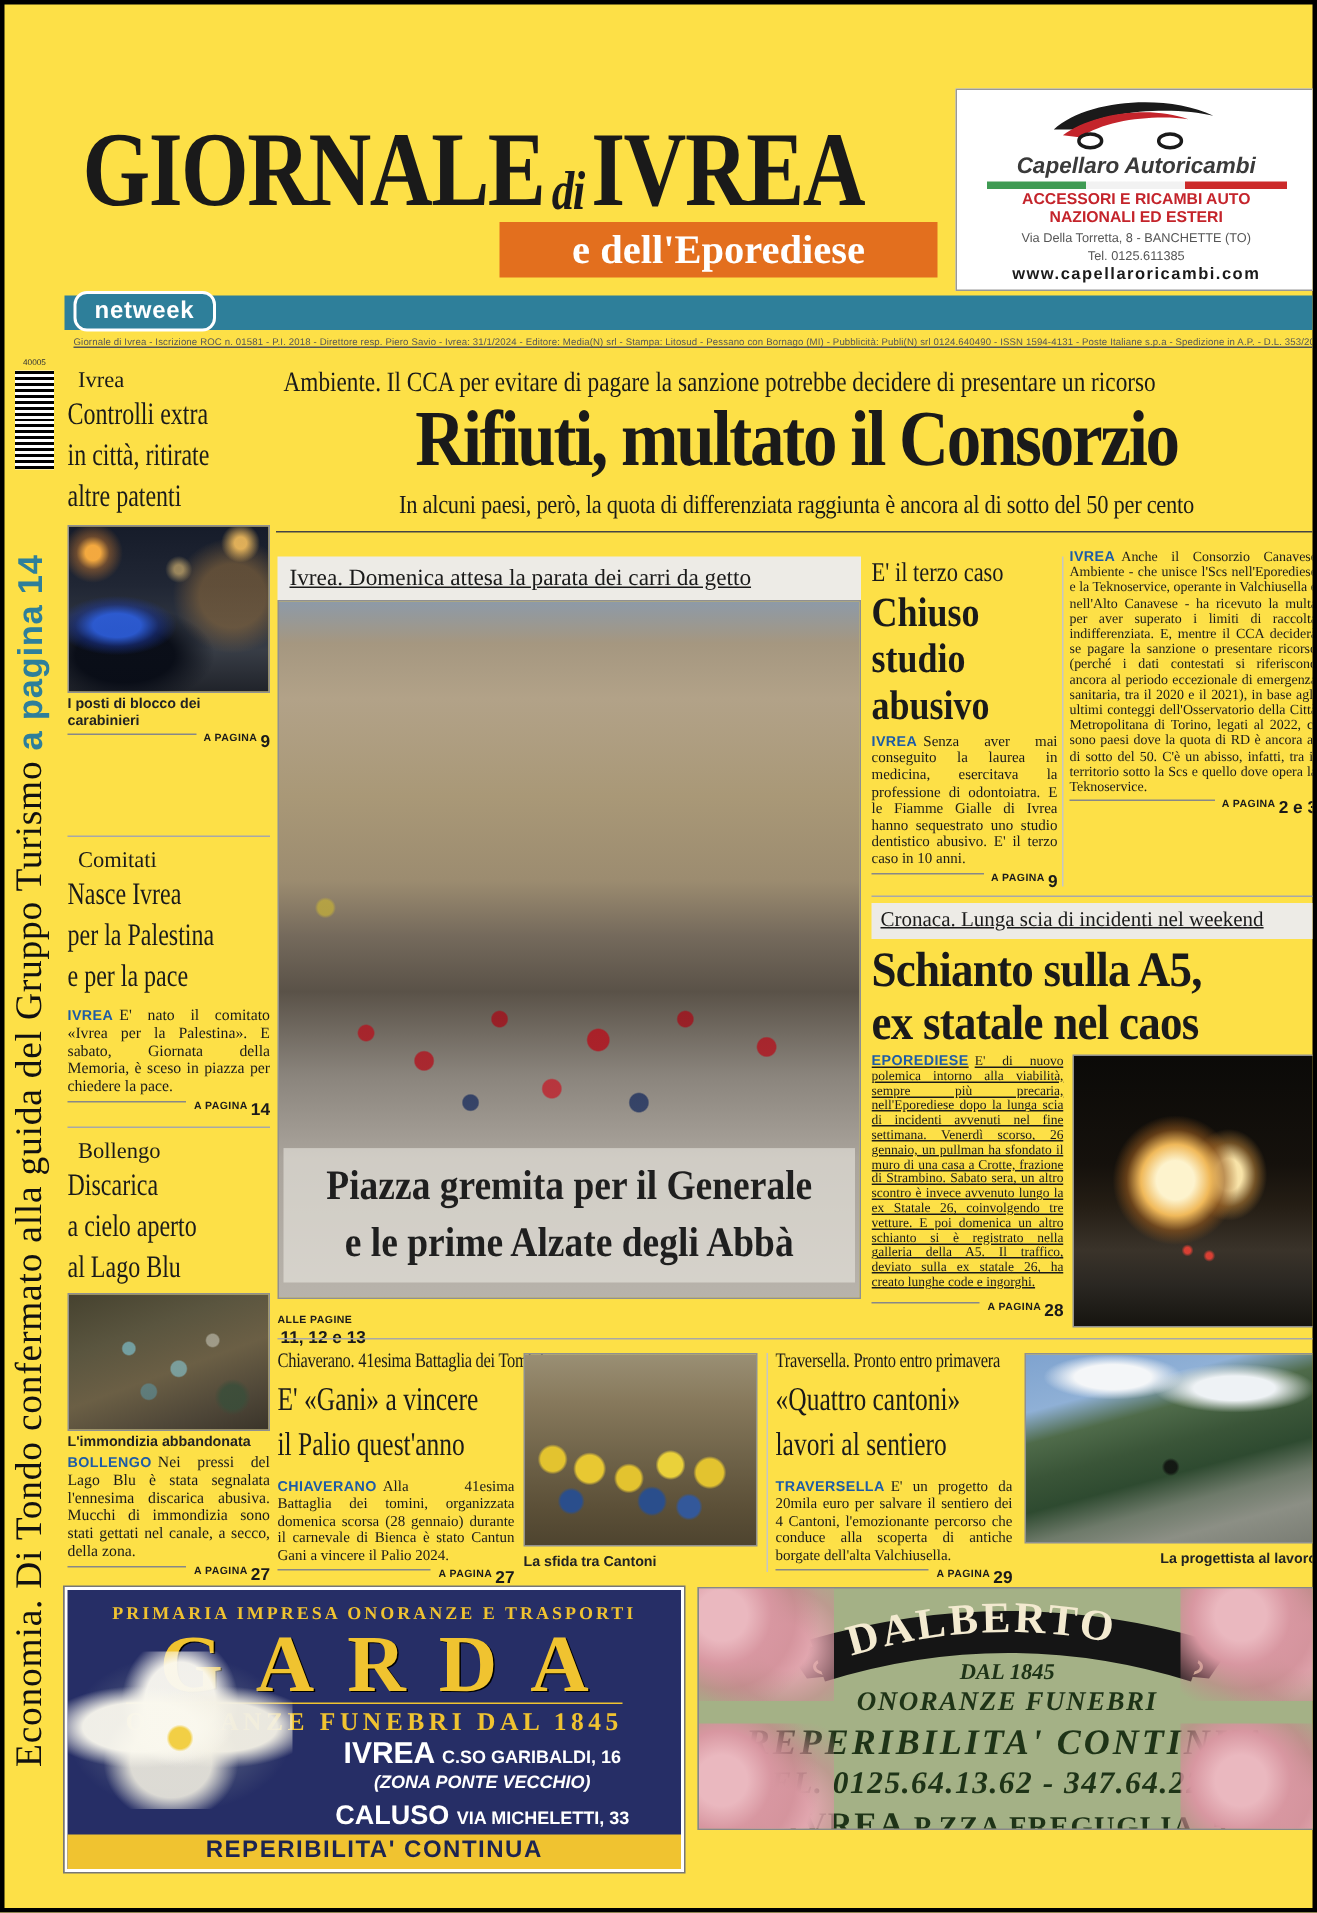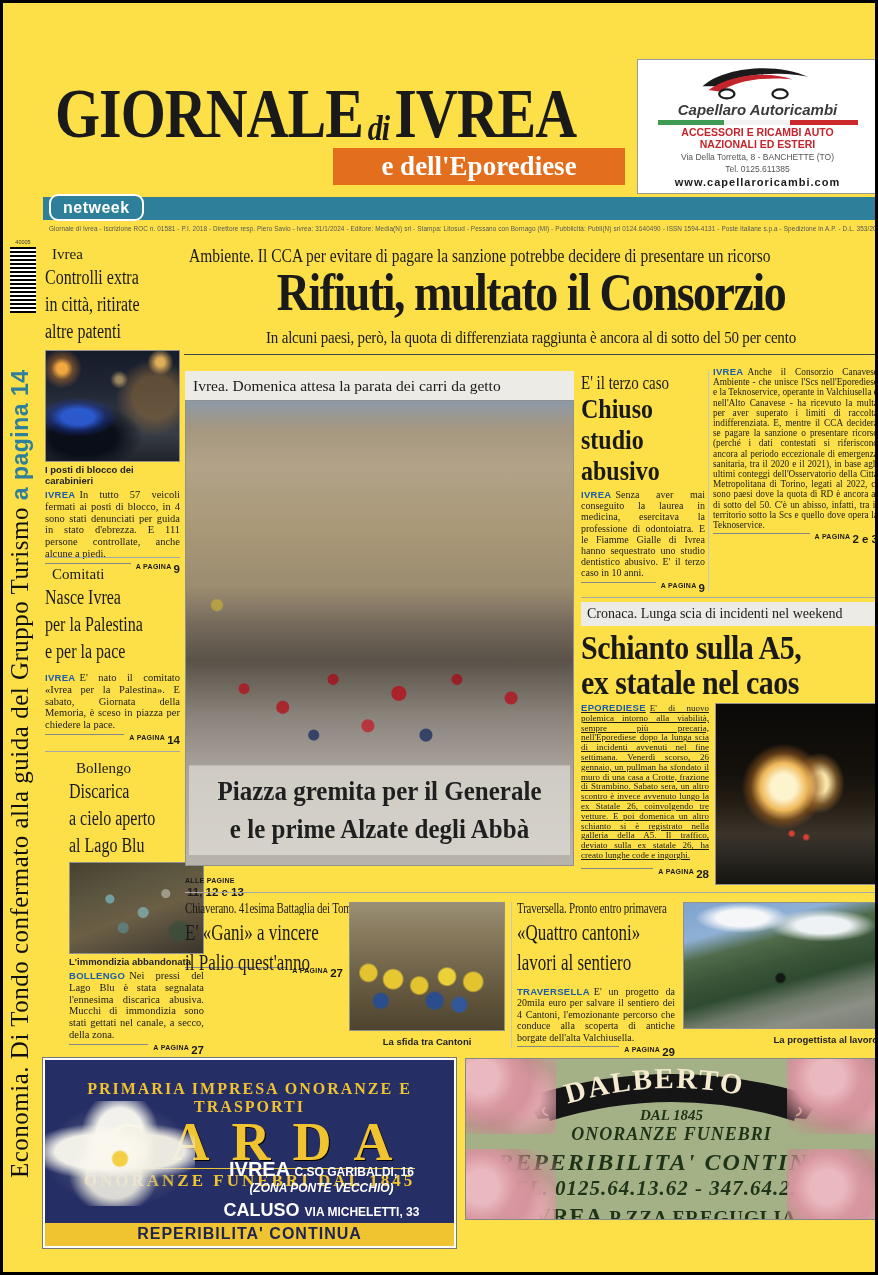--- a/index.html
+++ b/index.html
@@ -1,21 +1,21 @@
 <!DOCTYPE html>
 <html><head>
 <meta charset="utf-8">
 <style>
   html,body{margin:0;padding:0;background:#888;}
   #page{position:relative;width:878px;height:1275px;background:#fde047;border:3px solid #000;
         box-sizing:border-box;overflow:hidden;font-family:"Liberation Serif",serif;color:#1a1a1a;}
   .abs{position:absolute;}
   .sans{font-family:"Liberation Sans",sans-serif;}
   .jus{text-align:justify;}
-  .nw{white-space:nowrap;}
+  .nw{white-space:nowrap;text-decoration:underline;}
   
   #mast{left:52px;top:60px;width:575px;height:86px;display:flex;align-items:flex-end;
         font-weight:bold;letter-spacing:-1px;transform:scaleY(1.22);transform-origin:bottom left;}
   #mast .g1,#mast .g3{font-size:58px;line-height:1;}
   #mast .g2{font-size:30px;font-style:italic;line-height:1;margin:0 5px 2px 5px;text-transform:lowercase;}
   #orangebox{left:330px;top:145px;width:292px;height:37px;background:#e36f1e;color:#fff;
         display:flex;align-items:center;justify-content:center;font-size:27px;font-weight:bold;}
   
   #capad{left:634px;top:56px;width:241px;height:135px;border:1px solid #999;background:#fff;
         text-align:center;box-sizing:border-box;padding-top:2px;}
@@ -144,21 +144,21 @@
     linear-gradient(180deg,#9a8f74 0%,#87795c 25%,#6e6248 55%,#5c5038 80%,#4e442f 100%);}
   .ph-mountain{background:
     radial-gradient(ellipse 24% 12% at 30% 12%, #f4f6f8 0 55%, transparent 100%),
     radial-gradient(ellipse 28% 13% at 72% 18%, #eef2f5 0 50%, transparent 100%),
     radial-gradient(circle at 50% 60%, rgba(18,22,18,.95) 0 4px, transparent 6px),
     linear-gradient(165deg,#7fa3cf 0%,#8fb0d6 22%,#4f6b4a 34%,#3a5538 48%,#2e4a30 60%,
       #6e7a6a 72%,#8c8f85 84%,#7a7d74 100%);}
   
   #garda{left:40px;top:1055px;width:413px;height:190px;background:#262e66;border:2px solid #fff;
         outline:1px solid #777;box-sizing:border-box;text-align:center;color:#f0c330;}
-  #garda .tag{font-size:16px;font-weight:bold;letter-spacing:2px;margin-top:20px;}
+  #garda .tag{font-size:12px;font-weight:bold;letter-spacing:2px;margin-top:8px;}
   #garda .nm{font-size:54px;font-weight:bold;letter-spacing:22px;text-indent:22px;line-height:52px;
         text-shadow:1px 1px 0 #000;}
   #garda .sub{font-size:17px;font-weight:bold;letter-spacing:3px;border-top:1px solid #f0c330;
         display:inline-block;padding-top:2px;}
   #garda .loc{position:absolute;left:150px;right:6px;top:98px;color:#fff;
         font-family:"Liberation Sans",sans-serif;}
   #garda .c1{font-size:20px;font-weight:bold;}
   #garda .a1{font-size:12px;font-weight:bold;}
   #garda .n1{font-size:12px;font-weight:bold;font-style:italic;}
   #garda .c2{font-size:18px;font-weight:bold;margin-top:5px;}
@@ -232,21 +232,20 @@
 
   <div class="abs lart" style="top:242px;">
     <div class="lbl">Ivrea</div>
     <div class="lhl">
       <div>Controlli extra</div>
       <div>in città, ritirate</div>
       <div>altre patenti</div>
     </div>
     <div class="photo ph-police" style="width:135px;height:112px;margin-top:24px;"></div>
     <div class="cap">I posti di blocco dei carabinieri</div>
-    <div class="body jus"><span class="city">IVREA</span><span>In tutto 57 veicoli fermati ai posti di blocco, in 4 sono stati denunciati per guida in stato d'ebrezza. E 111 persone controllate, anche alcune a piedi.</span></div>
     <div class="pref">
         <span class="ln"></span>
         <span class="pl">A PAGINA</span>
         <span class="pn">9</span>
       </div>
   </div>
   <div class="abs hr" style="left:42px;top:554px;width:135px;"></div>
 
   <div class="abs lart" style="top:562px;">
     <div class="lbl">Comitati</div>
@@ -257,21 +256,21 @@
     </div>
     <div class="body jus" style="margin-top:26px;"><span class="city">IVREA</span><span>E' nato il comitato «Ivrea per la Palestina». E sabato, Giornata della Memoria, è sceso in piazza per chiedere la pace.</span></div>
     <div class="pref">
         <span class="ln"></span>
         <span class="pl">A PAGINA</span>
         <span class="pn">14</span>
       </div>
   </div>
   <div class="abs hr" style="left:42px;top:748px;width:135px;"></div>
 
-  <div class="abs lart" style="top:756px;margin-left:24px;">
+  <div class="abs lart" style="top:756px;">
     <div class="lbl">Bollengo</div>
     <div class="lhl">
       <div>Discarica</div>
       <div>a cielo aperto</div>
       <div>al Lago Blu</div>
     </div>
     <div class="photo ph-trash" style="width:135px;height:92px;margin-top:22px;"></div>
     <div class="cap">L'immondizia abbandonata</div>
     <div class="body jus"><span class="city">BOLLENGO</span><span>Nei pressi del Lago Blu è stata segnalata l'ennesima discarica abusiva. Mucchi di immondizia sono stati gettati nel canale, a secco, della zona.</span></div>
     <div class="pref">
@@ -336,29 +335,30 @@
   <div id="cphoto" class="abs photo ph-tunnel"></div>
 
   <div class="abs hr" style="left:182px;top:889px;width:693px;"></div>
 
   <div class="abs" style="left:182px;top:897px;width:158px;">
     <div class="bkick">Chiaverano. 41esima Battaglia dei Tomini</div>
     <div class="bhl">
       <div>E' «Gani» a vincere</div>
       <div>il Palio quest'anno</div>
     </div>
+    <div class="bbody jus" style="margin-top:22px;"><span class="city">CHIAVERANO</span><span>Alla 41esima Battaglia dei tomini, organizzata domenica scorsa (28 gennaio) durante il carnevale di Bienca è stato Cantun Gani a vincere il Palio 2024.</span></div>
     <div class="pref">
         <span class="ln"></span>
         <span class="pl">A PAGINA</span>
         <span class="pn">27</span>
       </div>
   </div>
 
   <div class="abs photo ph-group" style="left:346px;top:899px;width:156px;height:129px;"></div>
-  <div class="abs cap" style="left:346px;top:1031px;width:156px;text-align:center;">La sfida tra Cantoni</div>
+  <div class="abs cap" style="left:346px;top:1031px;width:156px;text-align:left;">La sfida tra Cantoni</div>
 
   <div class="abs vr" style="left:508px;top:899px;height:146px;"></div>
 
   <div class="abs" style="left:514px;top:897px;width:158px;">
     <div class="bkick">Traversella. Pronto entro primavera</div>
     <div class="bhl">
       <div>«Quattro cantoni»</div>
       <div>lavori al sentiero</div>
     </div>
     <div class="bbody jus" style="margin-top:22px;"><span class="city">TRAVERSELLA</span><span>E' un progetto da 20mila euro per salvare il sentiero dei 4 Cantoni, l'emozionante percorso che conduce alla scoperta di antiche borgate dell'alta Valchiusella.</span></div>

